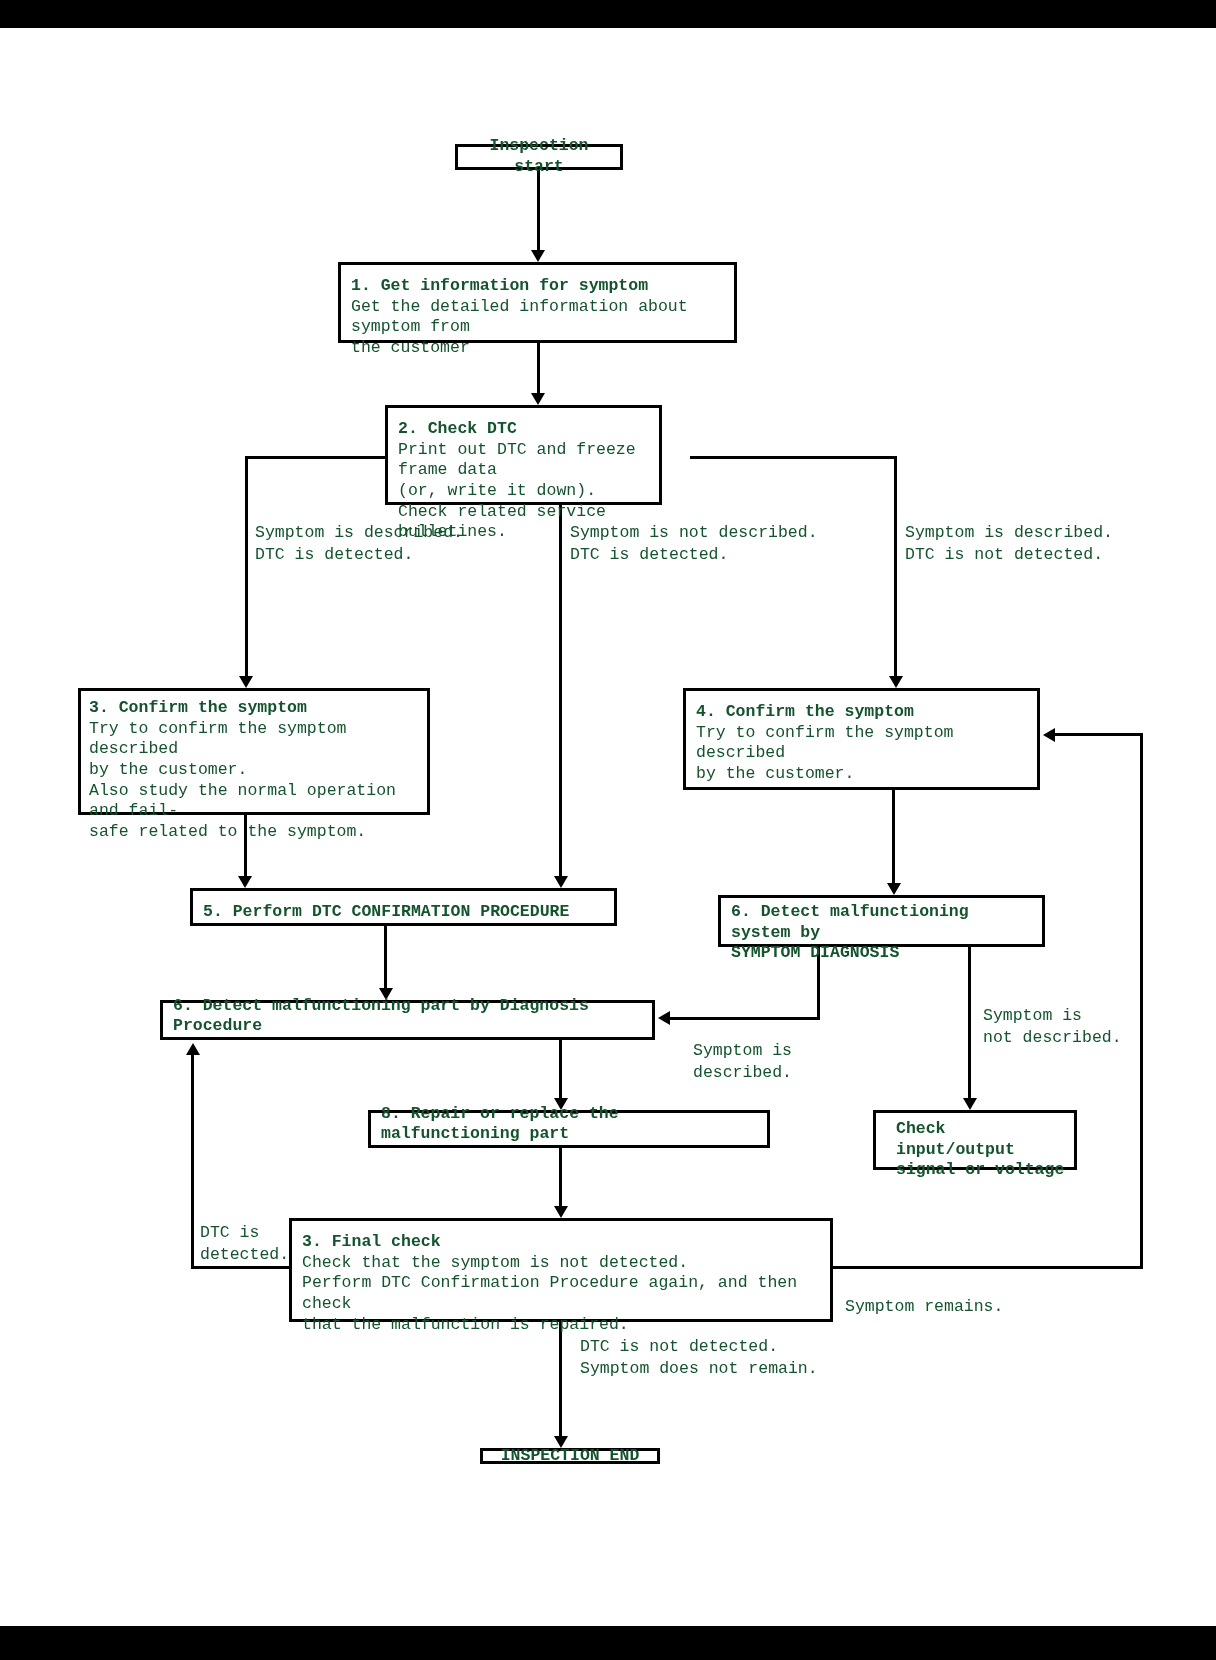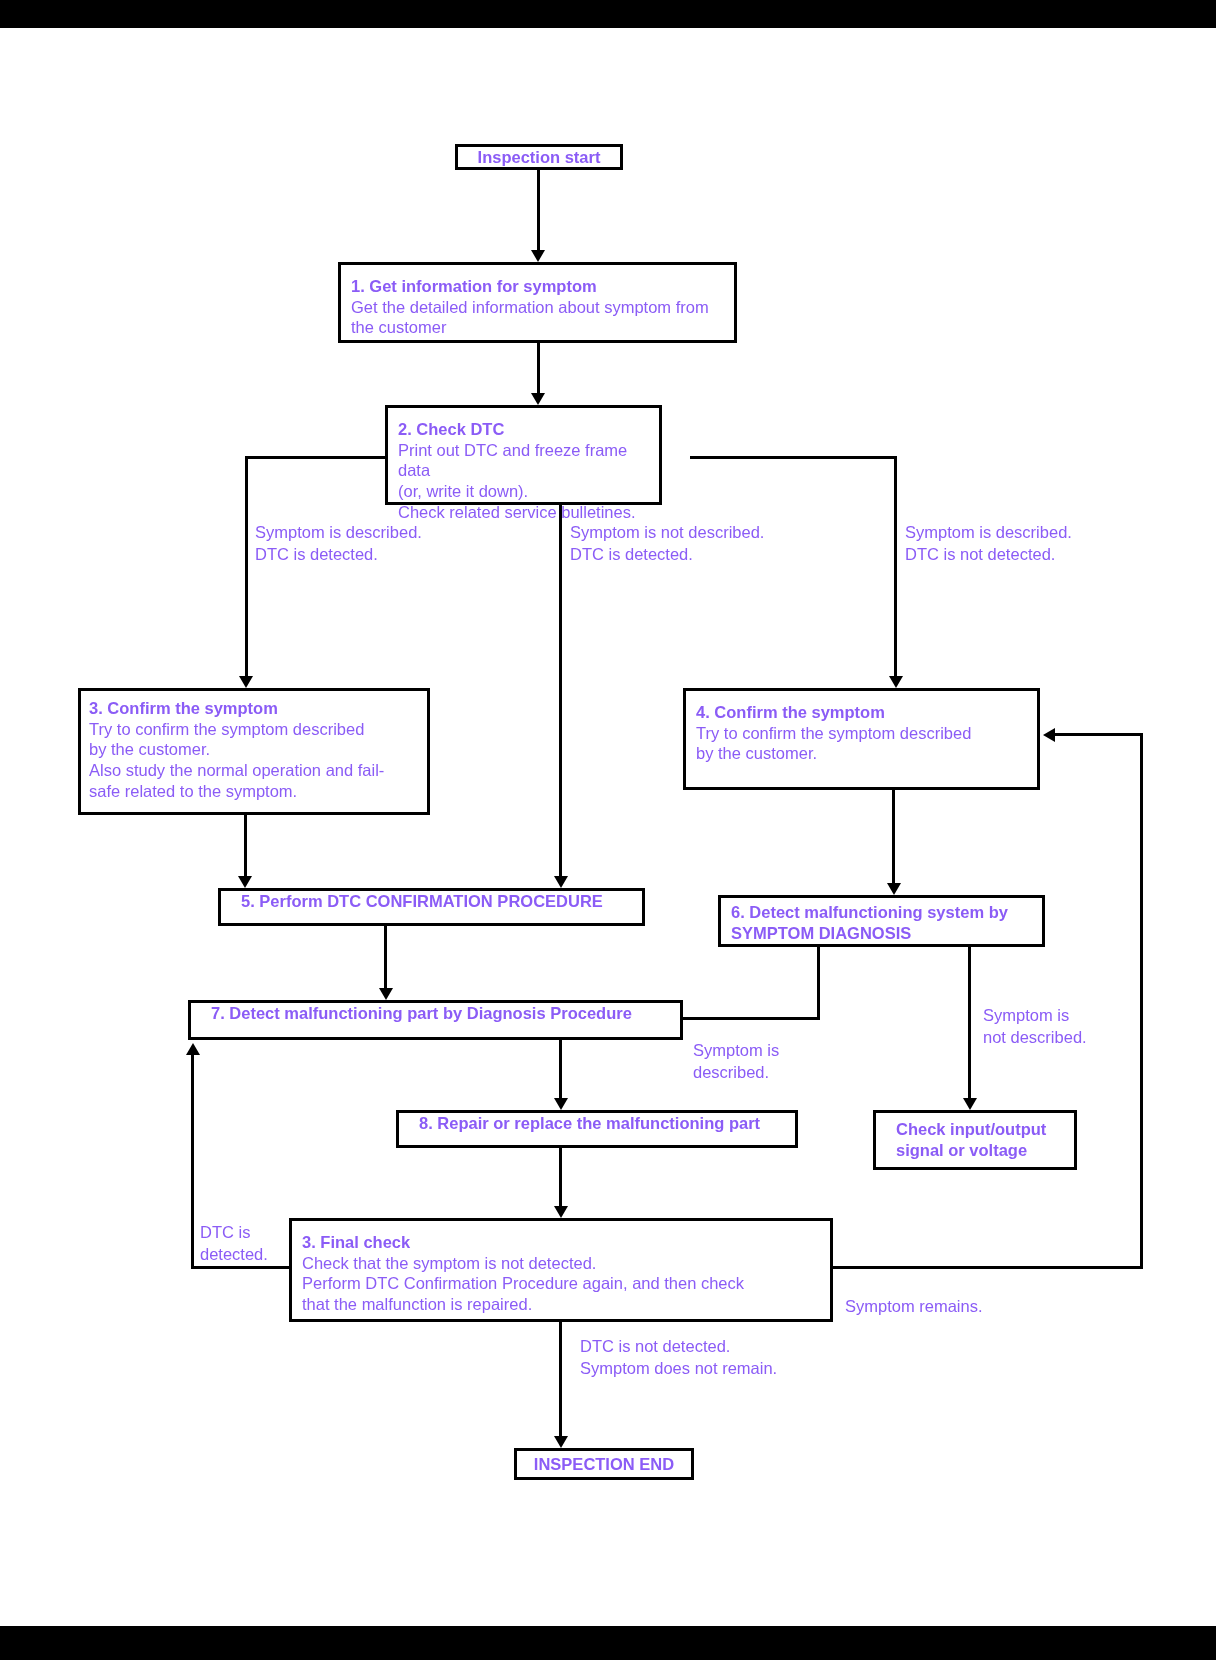--- a/index.html
+++ b/index.html
@@ -1,28 +1,28 @@
 <!DOCTYPE html>
 <html><head>
 <meta charset="utf-8">
 <style>
   html,body{margin:0;padding:0;background:#fff;}
   #canvas{
     position:relative;width:1216px;height:1660px;background:#ffffff;
-    font-family:Liberation Sans, sans-serif;color:#8b5cf6;overflow:hidden;
+    font-family:Liberation Mono, monospace;color:#14532d;overflow:hidden;
   }
   .bar{position:absolute;left:0;width:1216px;background:#000;}
   .node{
     position:absolute;box-sizing:border-box;border:3px solid #000;background:#fff;
     font-size:16.5px;line-height:1.25;padding:11px 10px;
   }
   .node-title{display:block;font-weight:bold;white-space:pre-line;}
   .node-body{display:block;white-space:pre-line;}
   .center{display:flex;align-items:center;justify-content:center;text-align:center;padding:0 4px;}
-  .vcenter{display:flex;align-items:flex-start;padding:0 0 0 20px;margin-left:28px;}
+  .vcenter{display:flex;align-items:flex-end;padding:0 0 0 10px;}
   .line{position:absolute;background:#000;}
   .elabel{position:absolute;font-size:16.5px;line-height:1.32;white-space:pre-line;}
   .arr{position:absolute;width:0;height:0;}
   .arr-d{border-left:7px solid transparent;border-right:7px solid transparent;border-top:12px solid #000;}
   .arr-u{border-left:7px solid transparent;border-right:7px solid transparent;border-bottom:12px solid #000;}
   .arr-l{border-top:7px solid transparent;border-bottom:7px solid transparent;border-right:12px solid #000;}
 </style>
 </head>
 <body>
 
@@ -103,40 +103,40 @@
   <div class="node vcenter" style="left:190px;top:888px;width:427px;height:38px;font-weight:bold;">
     <span>5. Perform DTC CONFIRMATION PROCEDURE</span>
   </div>
 
   <div class="node" style="left:718px;top:895px;width:327px;height:52px;padding:4px 10px;">
     <span class="node-title">6. Detect malfunctioning system by
 SYMPTOM DIAGNOSIS</span>
   </div>
 
   <div class="node vcenter" style="left:160px;top:1000px;width:495px;height:40px;font-weight:bold;">
-    <span>7. Detect malfunctioning part by Diagnosis Procedure</span>
+    <span>6. Detect malfunctioning part by Diagnosis Procedure</span>
   </div>
 
   <div class="node vcenter" style="left:368px;top:1110px;width:402px;height:38px;font-weight:bold;">
     <span>8. Repair or replace the malfunctioning part</span>
   </div>
 
   <div class="node" style="left:873px;top:1110px;width:204px;height:60px;padding:6px 6px 6px 20px;font-weight:bold;">
     <span class="node-title">Check input/output
 signal or voltage</span>
   </div>
 
   <div class="node" style="left:289px;top:1218px;width:544px;height:104px;">
     <span class="node-title">3. Final check</span>
     <span class="node-body">Check that the symptom is not detected.
 Perform DTC Confirmation Procedure again, and then check
 that the malfunction is repaired.</span>
   </div>
 
-  <div class="node center" style="left:480px;top:1448px;width:180px;height:32px;font-weight:bold;margin-left:34px;">
+  <div class="node center" style="left:480px;top:1448px;width:180px;height:16px;font-weight:bold;">
     <span>INSPECTION END</span>
   </div>
 
   <div class="elabel" style="left:255px;top:522px;">Symptom is described.
 DTC is detected.</div>
   <div class="elabel" style="left:570px;top:522px;">Symptom is not described.
 DTC is detected.</div>
   <div class="elabel" style="left:905px;top:522px;">Symptom is described.
 DTC is not detected.</div>
   <div class="elabel" style="left:693px;top:1040px;">Symptom is

